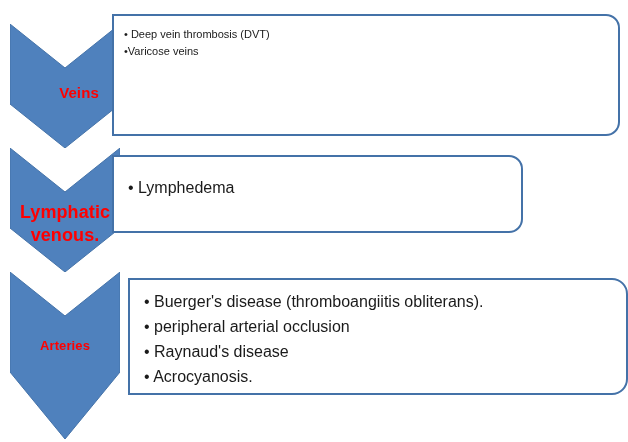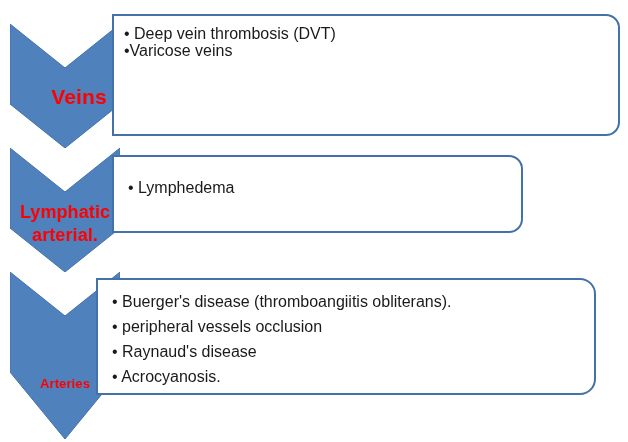--- a/index.html
+++ b/index.html
@@ -37,74 +37,74 @@
   .box-2{border-radius:0 14px 14px 0;}
   .box-3{border-radius:0 16px 16px 0;}
 
   .bullets{
     margin:0;padding:0;list-style:none;
     color:#1a1a1a;
   }
   .bullets li{white-space:nowrap;}
 
   
-  .box-1 .bullets{font-size:16px;line-height:16.5px;padding:10px 0 0 10px;}
+  .box-1 .bullets{font-size:11px;line-height:16.5px;padding:10px 0 0 10px;}
   
   .box-2 .bullets{font-size:16px;line-height:22px;padding:20px 12px 0 14px;}
   
   .box-3 .bullets{font-size:16px;line-height:25px;padding:9px 0 0 14px;}
 </style>
 </head>
 <body>
 
 <div id="stage">
 
   <div class="chev" style="left:10px;top:24px;width:110px;height:124px;">
     <svg width="110" height="124" viewBox="0 0 110 124" aria-hidden="true">
       <polygon points="0,0 55,44 110,0 110,80 55,124 0,80" fill="#4F81BD" stroke="#4472A8" stroke-width="1"></polygon>
     </svg>
-    <div class="chev-label" style="top:60px;font-size:21px;margin-left:28px;">
+    <div class="chev-label" style="top:60px;font-size:15px;margin-left:28px;">
       <div>Veins</div>
     </div>
   </div>
 
   <div class="box box-1" style="left:112px;top:14px;width:508px;height:122px;">
     <ul class="bullets">
       <li>• Deep vein thrombosis (DVT)</li>
       <li>•Varicose veins</li>
     </ul>
   </div>
 
   <div class="chev" style="left:10px;top:148px;width:110px;height:124px;">
     <svg width="110" height="124" viewBox="0 0 110 124" aria-hidden="true">
       <polygon points="0,0 55,44 110,0 110,80 55,124 0,80" fill="#4F81BD" stroke="#4472A8" stroke-width="1"></polygon>
     </svg>
     <div class="chev-label" style="top:53px;font-size:18px;">
       <div>Lymphatic</div>
-      <div>arterial.</div>
+      <div>venous.</div>
     </div>
   </div>
 
   <div class="box box-2" style="left:112px;top:155px;width:411px;height:78px;">
     <ul class="bullets">
       <li>• Lymphedema</li>
     </ul>
   </div>
 
   <div class="chev" style="left:10px;top:272px;width:110px;height:167px;">
     <svg width="110" height="167" viewBox="0 0 110 167" aria-hidden="true">
       <polygon points="0,0 55,44 110,0 110,100 55,167 0,100" fill="#4F81BD" stroke="#4472A8" stroke-width="1"></polygon>
     </svg>
-    <div class="chev-label" style="top:62px;font-size:13px;line-height:1.9;margin-top:38px;">
+    <div class="chev-label" style="top:62px;font-size:13px;line-height:1.9;">
       <div>Arteries</div>
     </div>
   </div>
 
-  <div class="box box-3" style="left:96px;top:278px;width:500px;height:117px;">
+  <div class="box box-3" style="left:128px;top:278px;width:500px;height:117px;">
     <ul class="bullets">
       <li>• Buerger's disease (thromboangiitis obliterans).</li>
-      <li>• peripheral vessels occlusion</li>
+      <li>• peripheral arterial occlusion</li>
       <li>• Raynaud's disease</li>
       <li>• Acrocyanosis.</li>
     </ul>
   </div>
 
 </div>
 
 </body></html>

